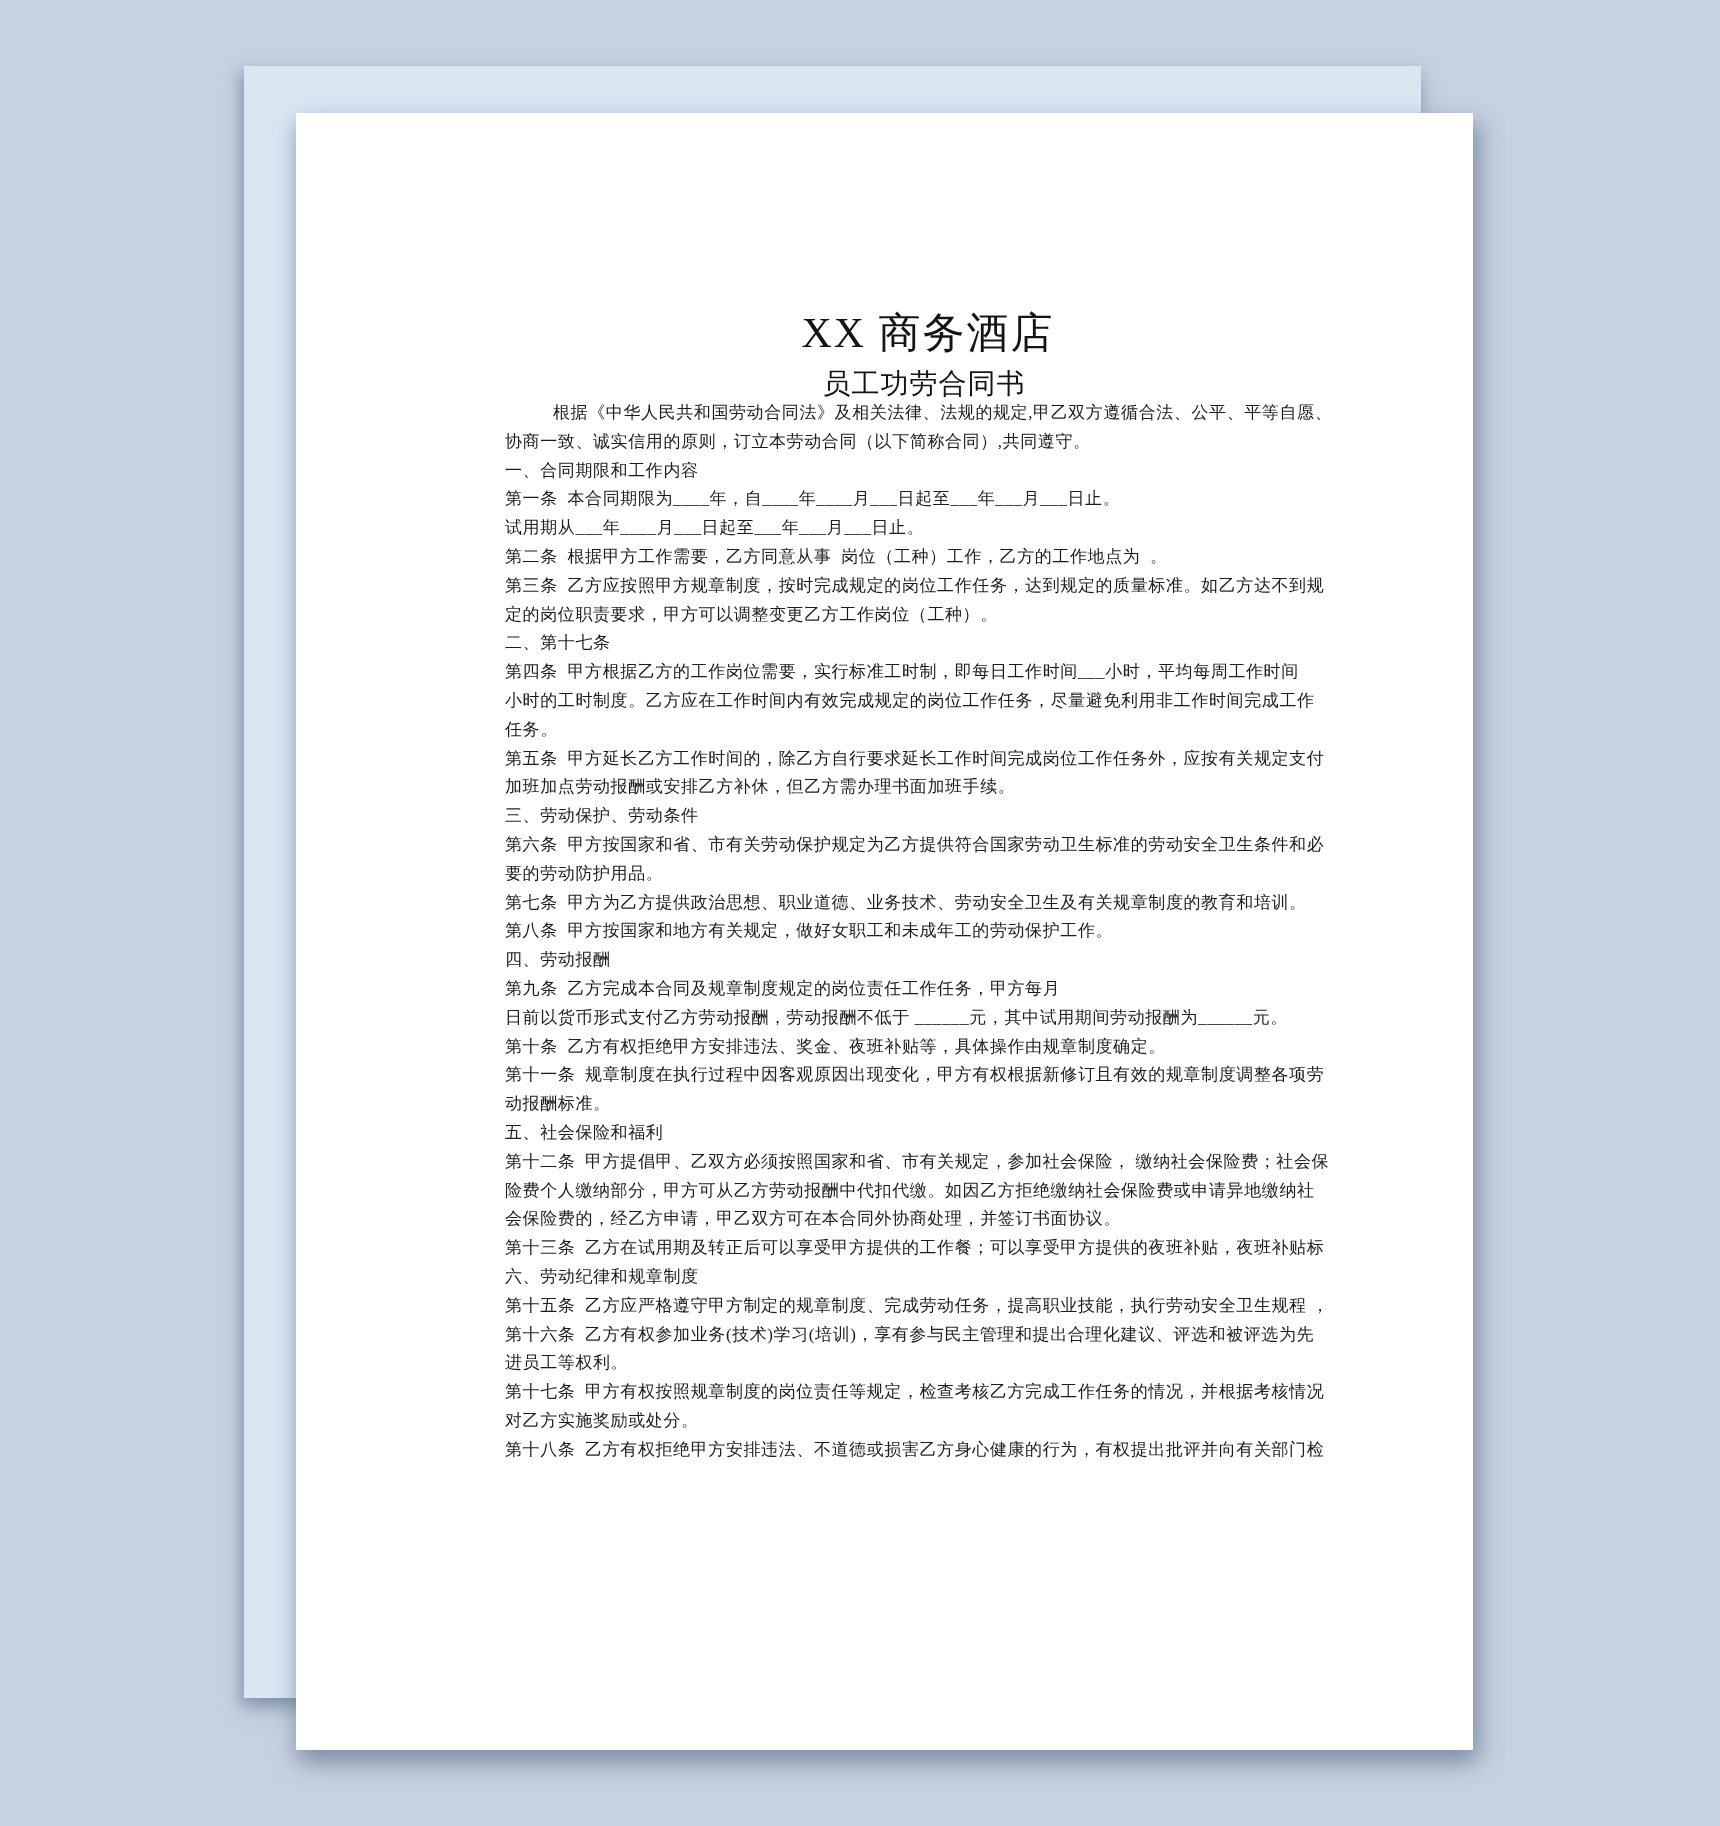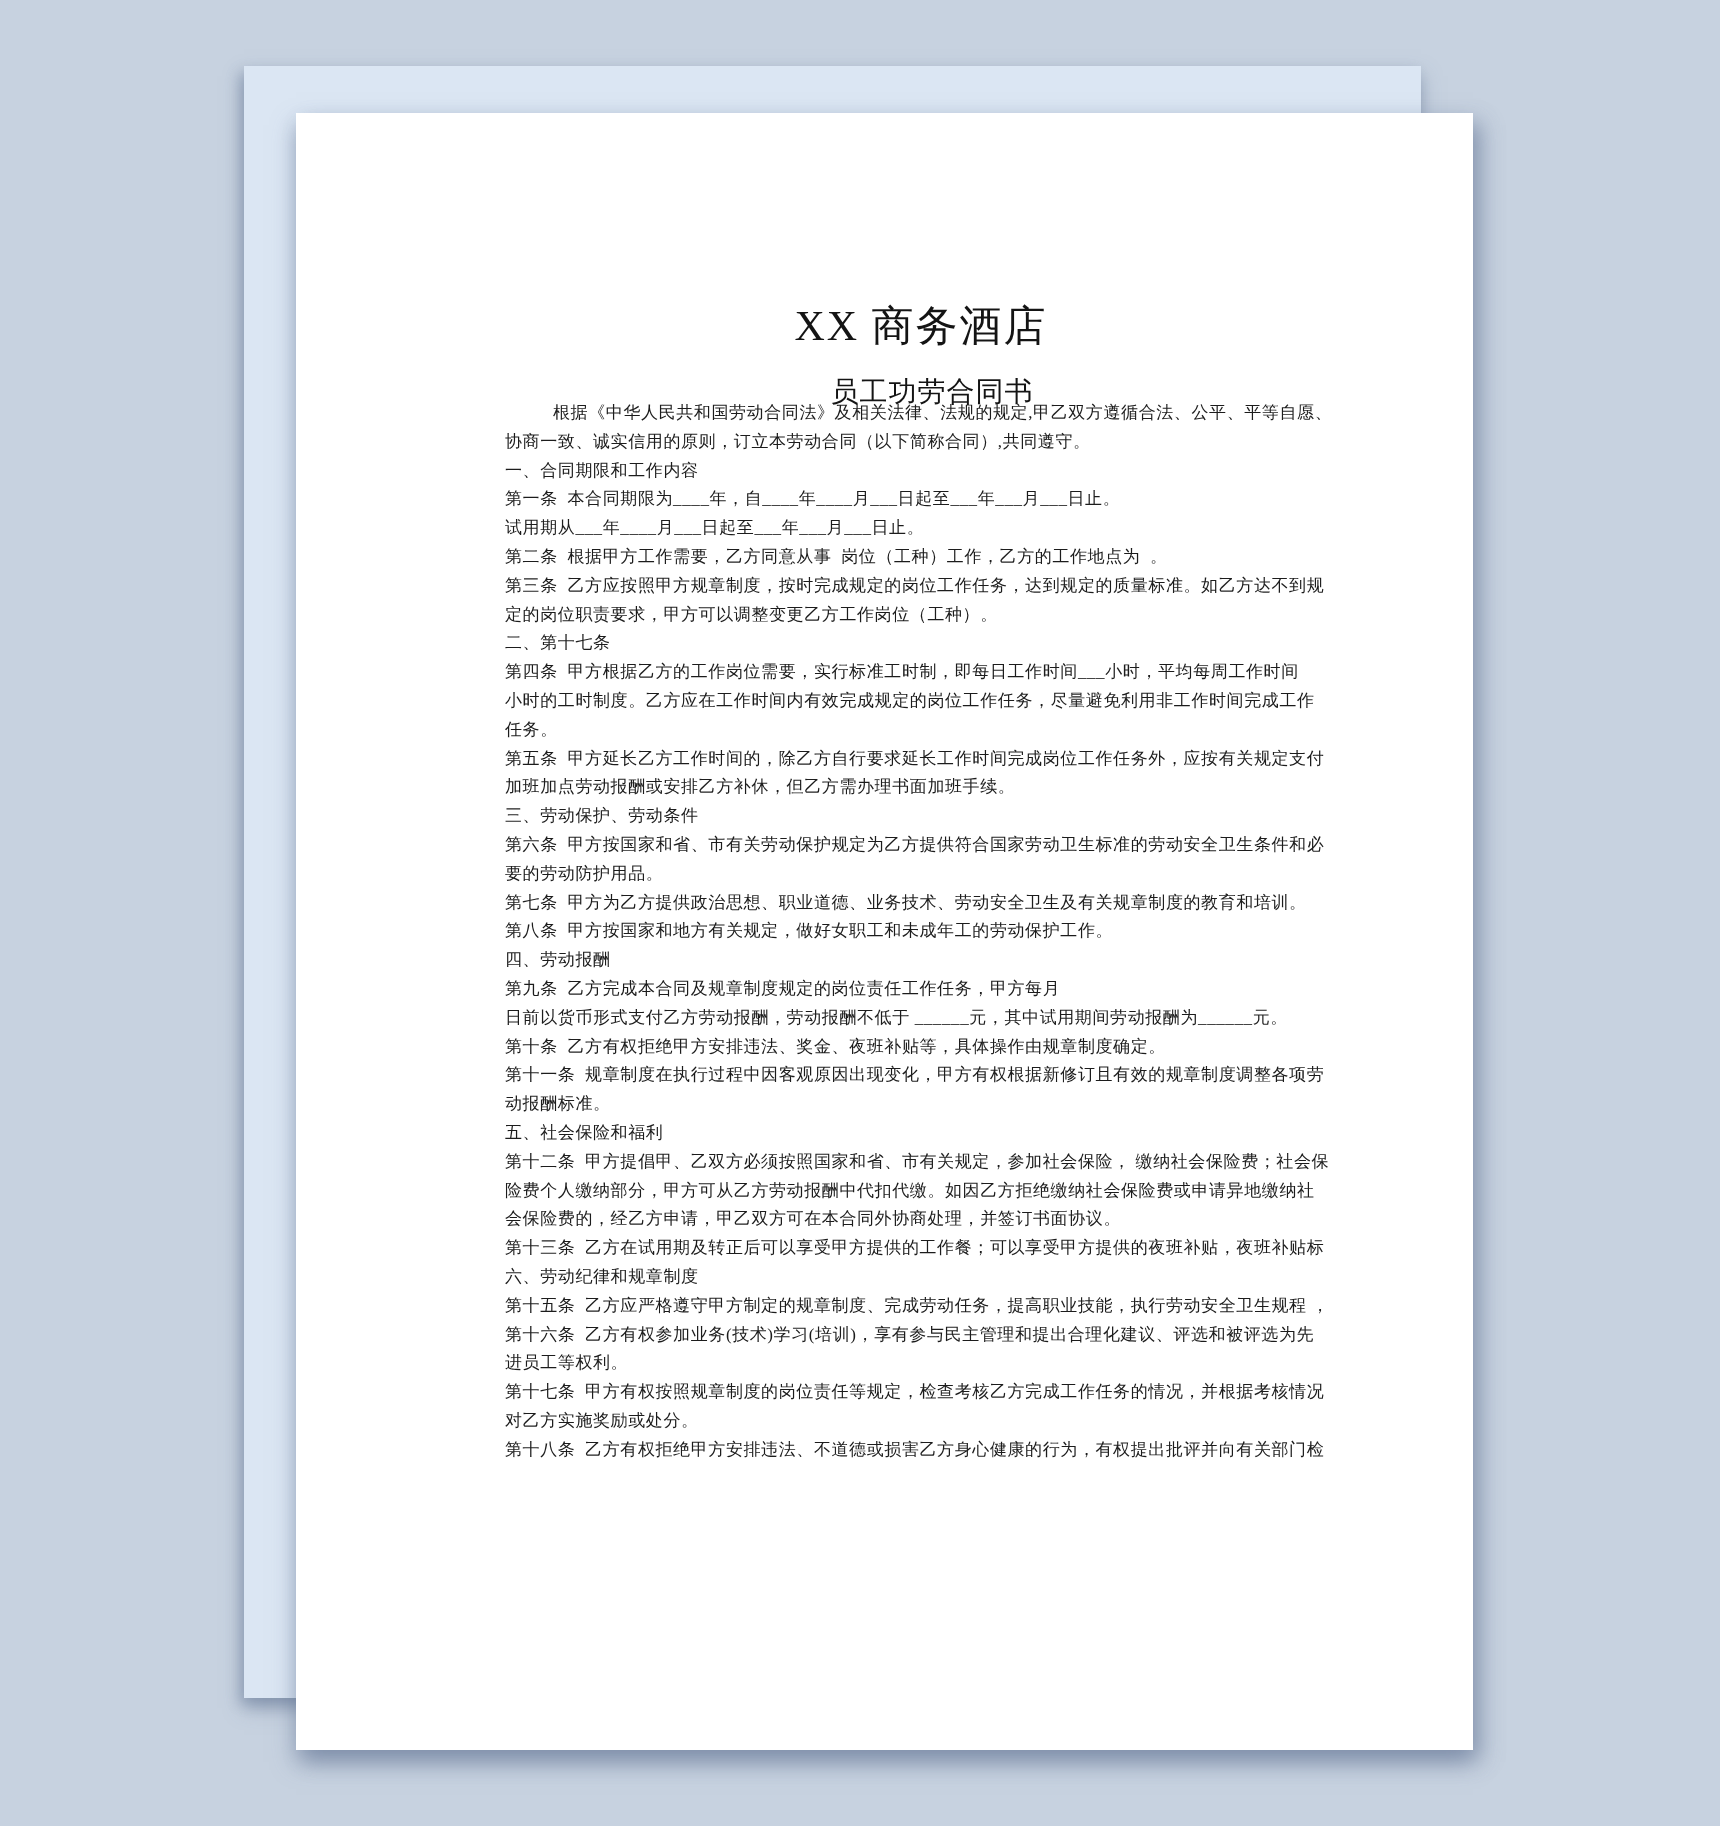--- a/index.html
+++ b/index.html
@@ -22,33 +22,33 @@
     position: absolute;
     left: 296px; top: 113px;
     width: 1177px; height: 1637px;
     background: #ffffff;
     overflow: hidden;
     box-shadow: 0 12px 22px rgba(96,115,147,0.55), 10px 10px 20px rgba(96,115,147,0.35);
   }
   .doc-title {
     position: absolute;
     top: 186px; left: 209px; width: 830px;
-    margin: 1px;
+    margin: 8px;
     text-align: center;
     font-size: 42px;
     line-height: 52px;
     font-weight: 400;
     letter-spacing: 2px;
     color: #141414;
     white-space: pre;
   }
   .doc-subtitle {
     position: absolute;
     top: 249px; left: 209px; width: 830px;
-    margin: 12px;
+    margin: 4px;
     text-align: center;
     font-size: 28px;
     line-height: 36px;
     font-weight: 400;
     letter-spacing: 1px;
     color: #141414;
     white-space: pre;
   }
   .body-lines {
     position: absolute;

